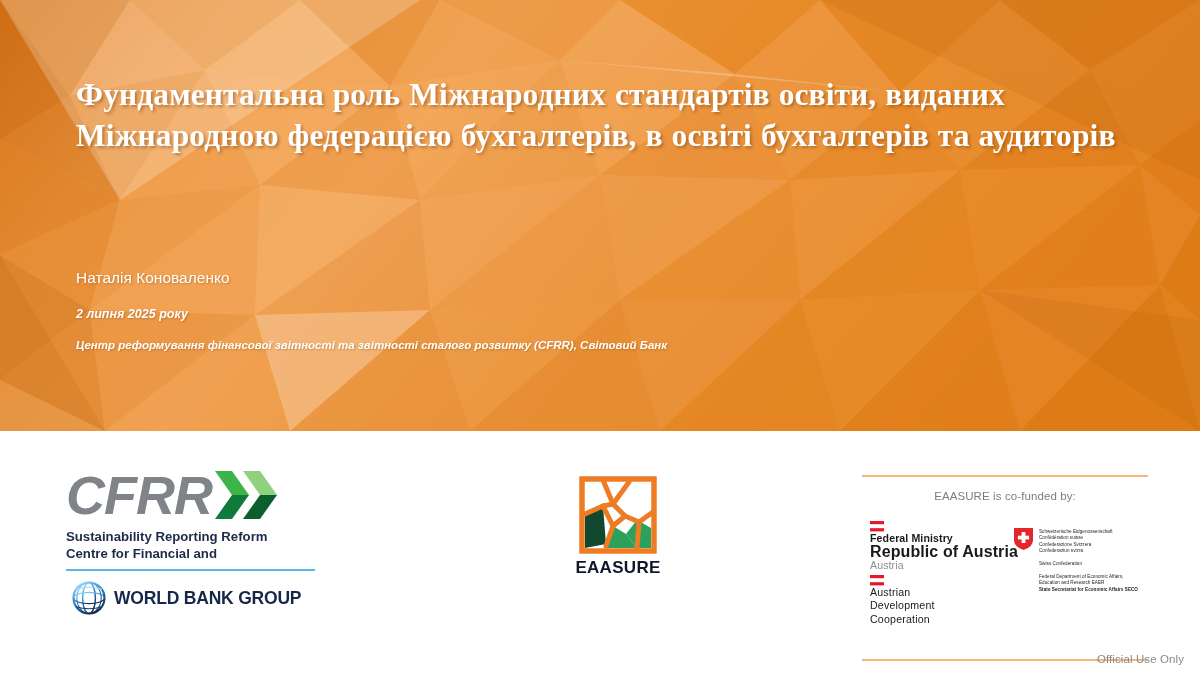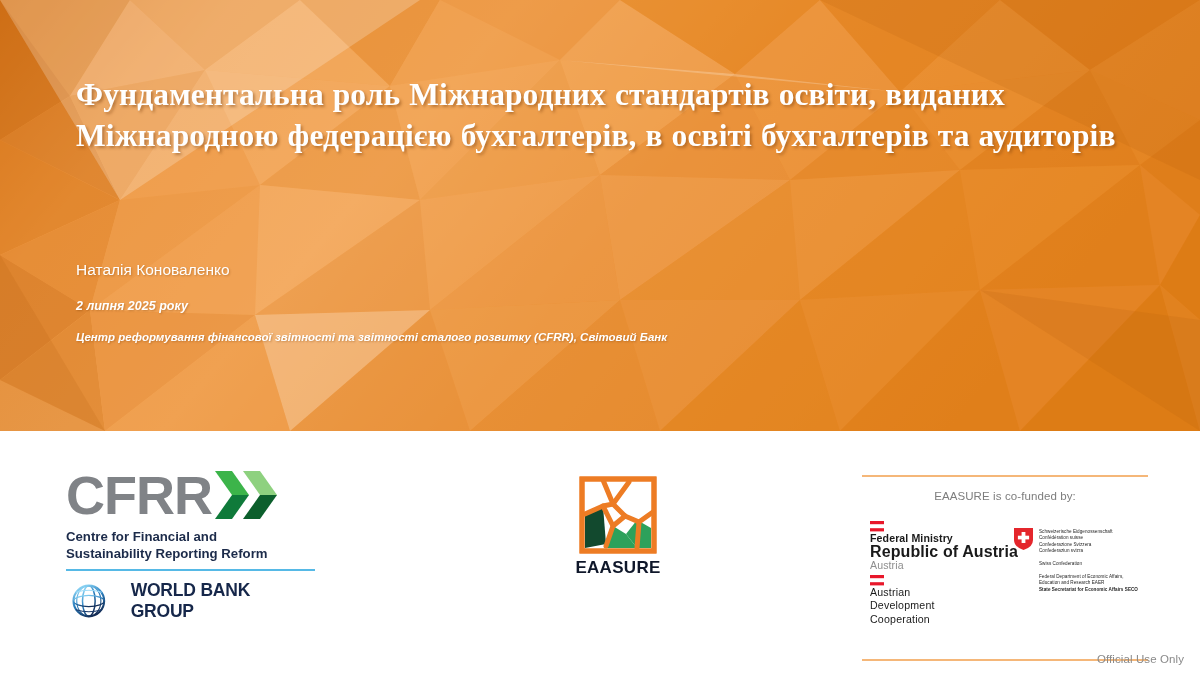--- a/index.html
+++ b/index.html
@@ -37,21 +37,21 @@
     font-weight:bold;
     font-size:31.5px;
     line-height:41px;
     color:#ffffff;
     letter-spacing:0.1px;
     text-shadow:2px 2px 3px rgba(120,60,10,0.45);
     word-spacing:1px;
   }
 
   
-  .byline-block { position:absolute; left:76px; top:260px; width:800px; }
+  .byline-block { position:absolute; left:76px; top:268px; width:800px; }
   .author {
     font-size:15.5px; color:#ffffff; line-height:20px;
     text-shadow:1px 1px 2px rgba(120,60,10,0.35);
   }
   .date {
     font-size:12.5px; color:#ffffff; font-style:italic; font-weight:bold;
     margin-top:18px; line-height:16px;
     text-shadow:1px 1px 2px rgba(120,60,10,0.35);
   }
   .org {
@@ -70,38 +70,39 @@
   
   .cfrr-logo { position:absolute; left:66px; top:38px; width:250px; }
   .cfrr-word { display:flex; align-items:center; height:52px; }
   .cfrr-letters {
     font-family:"Liberation Sans", sans-serif;
     font-weight:bold;
     font-size:54px;
     line-height:52px;
     color:#808387;
     letter-spacing:-1px;
+    font-style:italic;
   }
   .cfrr-chevrons { margin-left:3px; display:block; }
   .cfrr-tagline {
     margin-top:7px;
     font-family:"Liberation Sans", sans-serif;
     font-weight:bold;
     font-size:13.2px;
     line-height:17px;
     color:#1c2b4a;
   }
   .cfrr-rule {
     margin-top:7px;
     width:249px; height:2px;
     background:#56b9e6;
   }
   .wbg-row { display:flex; align-items:center; margin-top:9px; padding-left:5px; }
   .wbg-text {
-    margin-left:24px;
+    margin-left:7px;
     font-family:"Liberation Sans", sans-serif;
     font-weight:bold;
     font-size:17.5px;
     color:#16274a;
     letter-spacing:-0.2px;
   }
 
   
   .eaasure-logo {
     position:absolute; left:558px; top:45px;
@@ -272,22 +273,22 @@
       <div class="cfrr-word">
         <span class="cfrr-letters">CFRR</span>
         <svg class="cfrr-chevrons" width="62" height="48" viewBox="0 0 62 48">
           <polygon points="0,0 17,0 34,24 17,24" fill="#3cb44a"></polygon>
           <polygon points="17,24 34,24 17,48 0,48" fill="#0f7a3a"></polygon>
           <polygon points="28,0 45,0 62,24 45,24" fill="#8ed17f"></polygon>
           <polygon points="45,24 62,24 45,48 28,48" fill="#0c5f2c"></polygon>
         </svg>
       </div>
       <div class="cfrr-tagline">
+        <div>Sustainability Reporting Reform</div>
         <div>Centre for Financial and</div>
-        <div>Sustainability Reporting Reform</div>
       </div>
       <div class="cfrr-rule"></div>
       <div class="wbg-row">
         <svg width="36" height="36" viewBox="0 0 36 36">
           <defs>
             <linearGradient id="gl" x1="0.25" y1="0" x2="0.75" y2="1">
               <stop offset="0%" stop-color="#8fd8f7"></stop>
               <stop offset="45%" stop-color="#2a7fbf"></stop>
               <stop offset="100%" stop-color="#10234a"></stop>
             </linearGradient>

